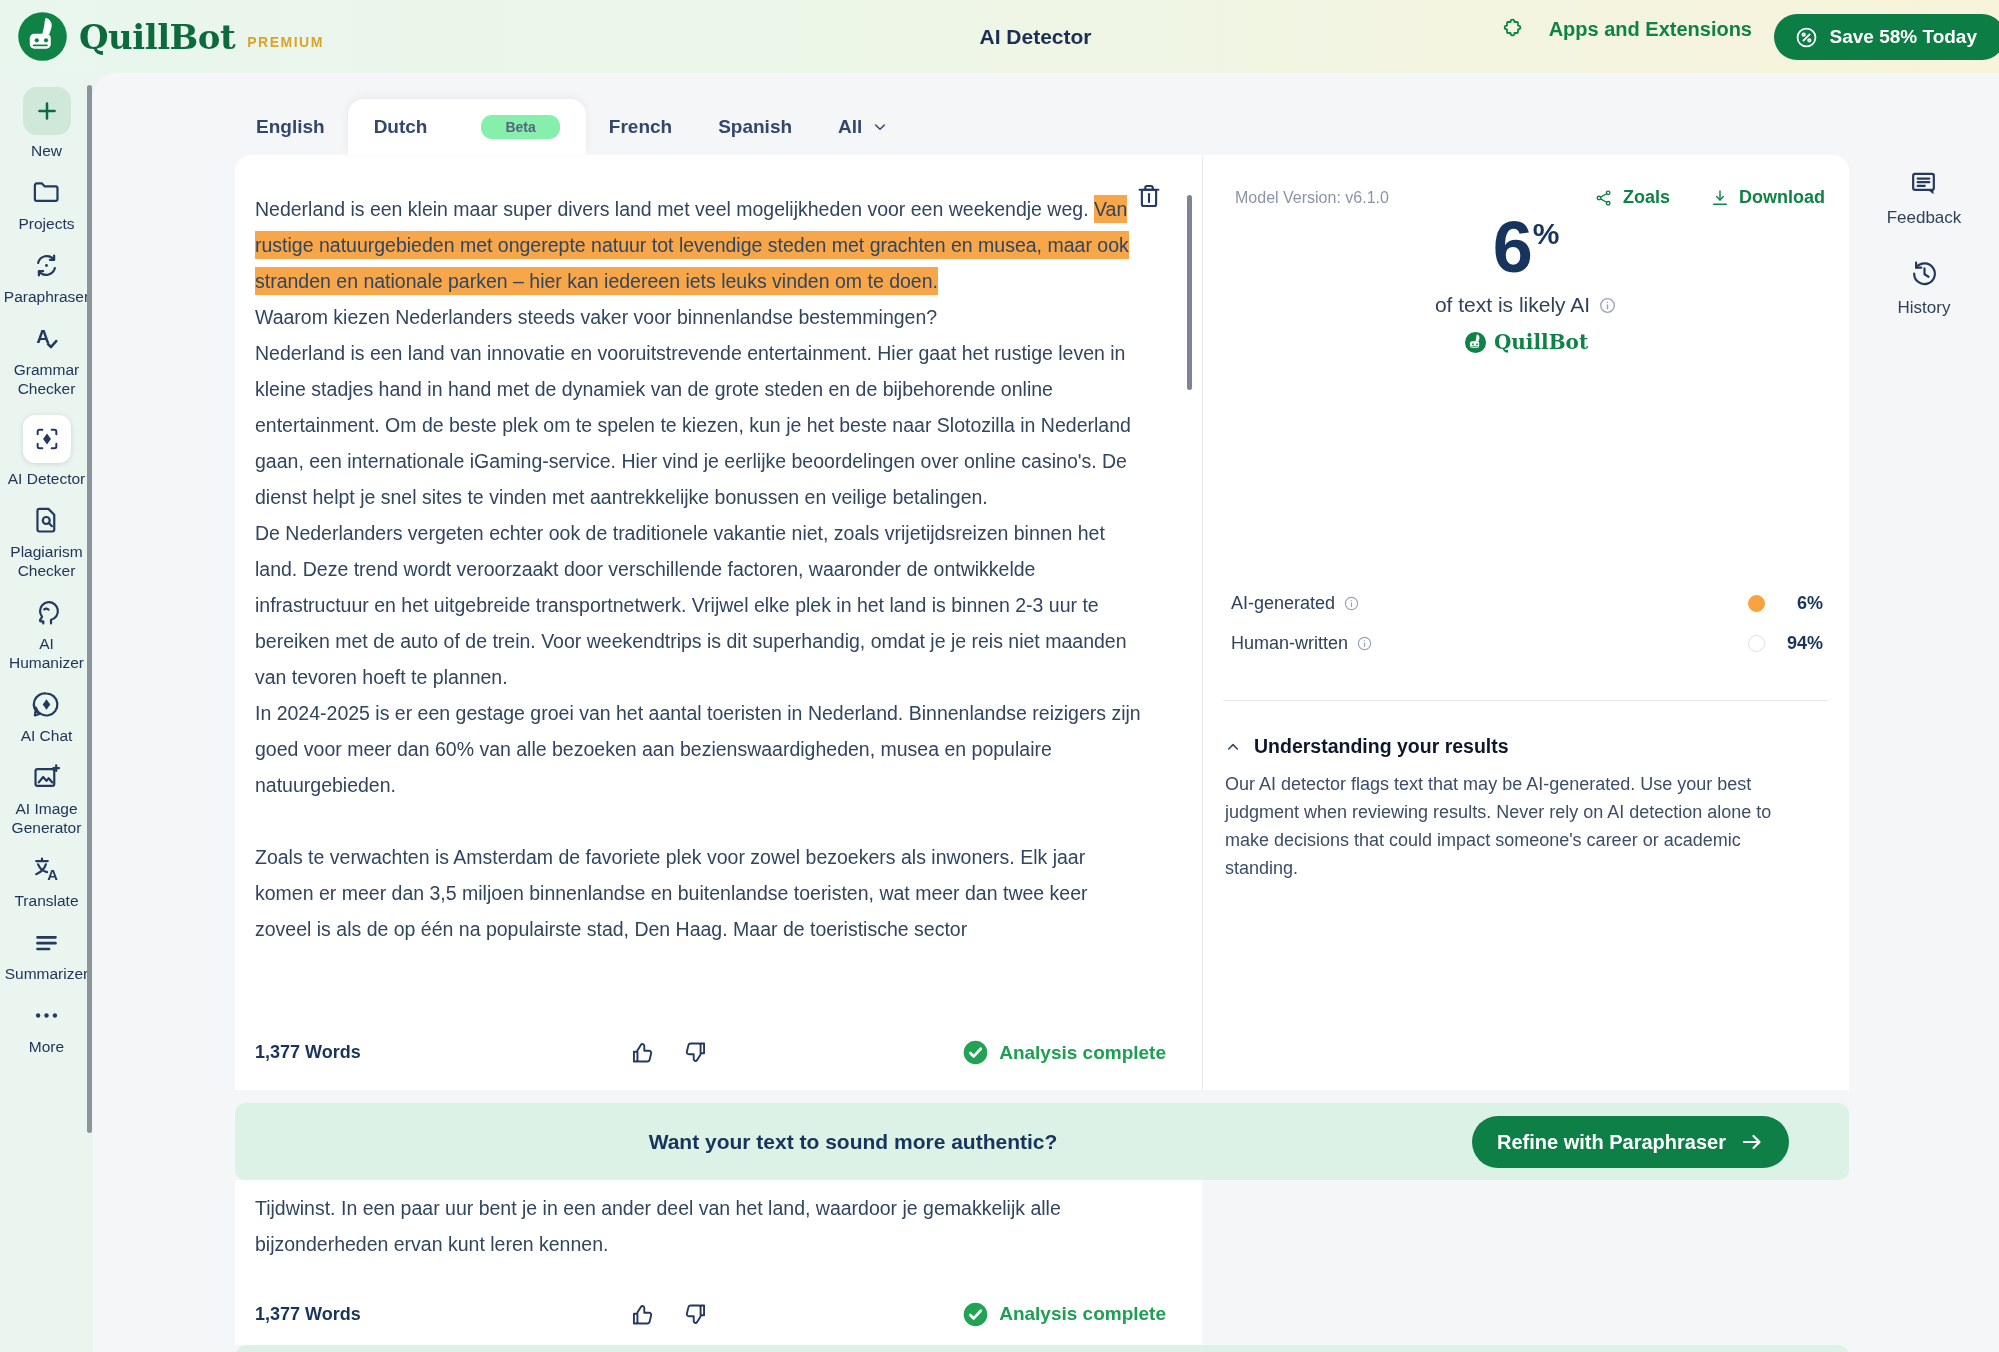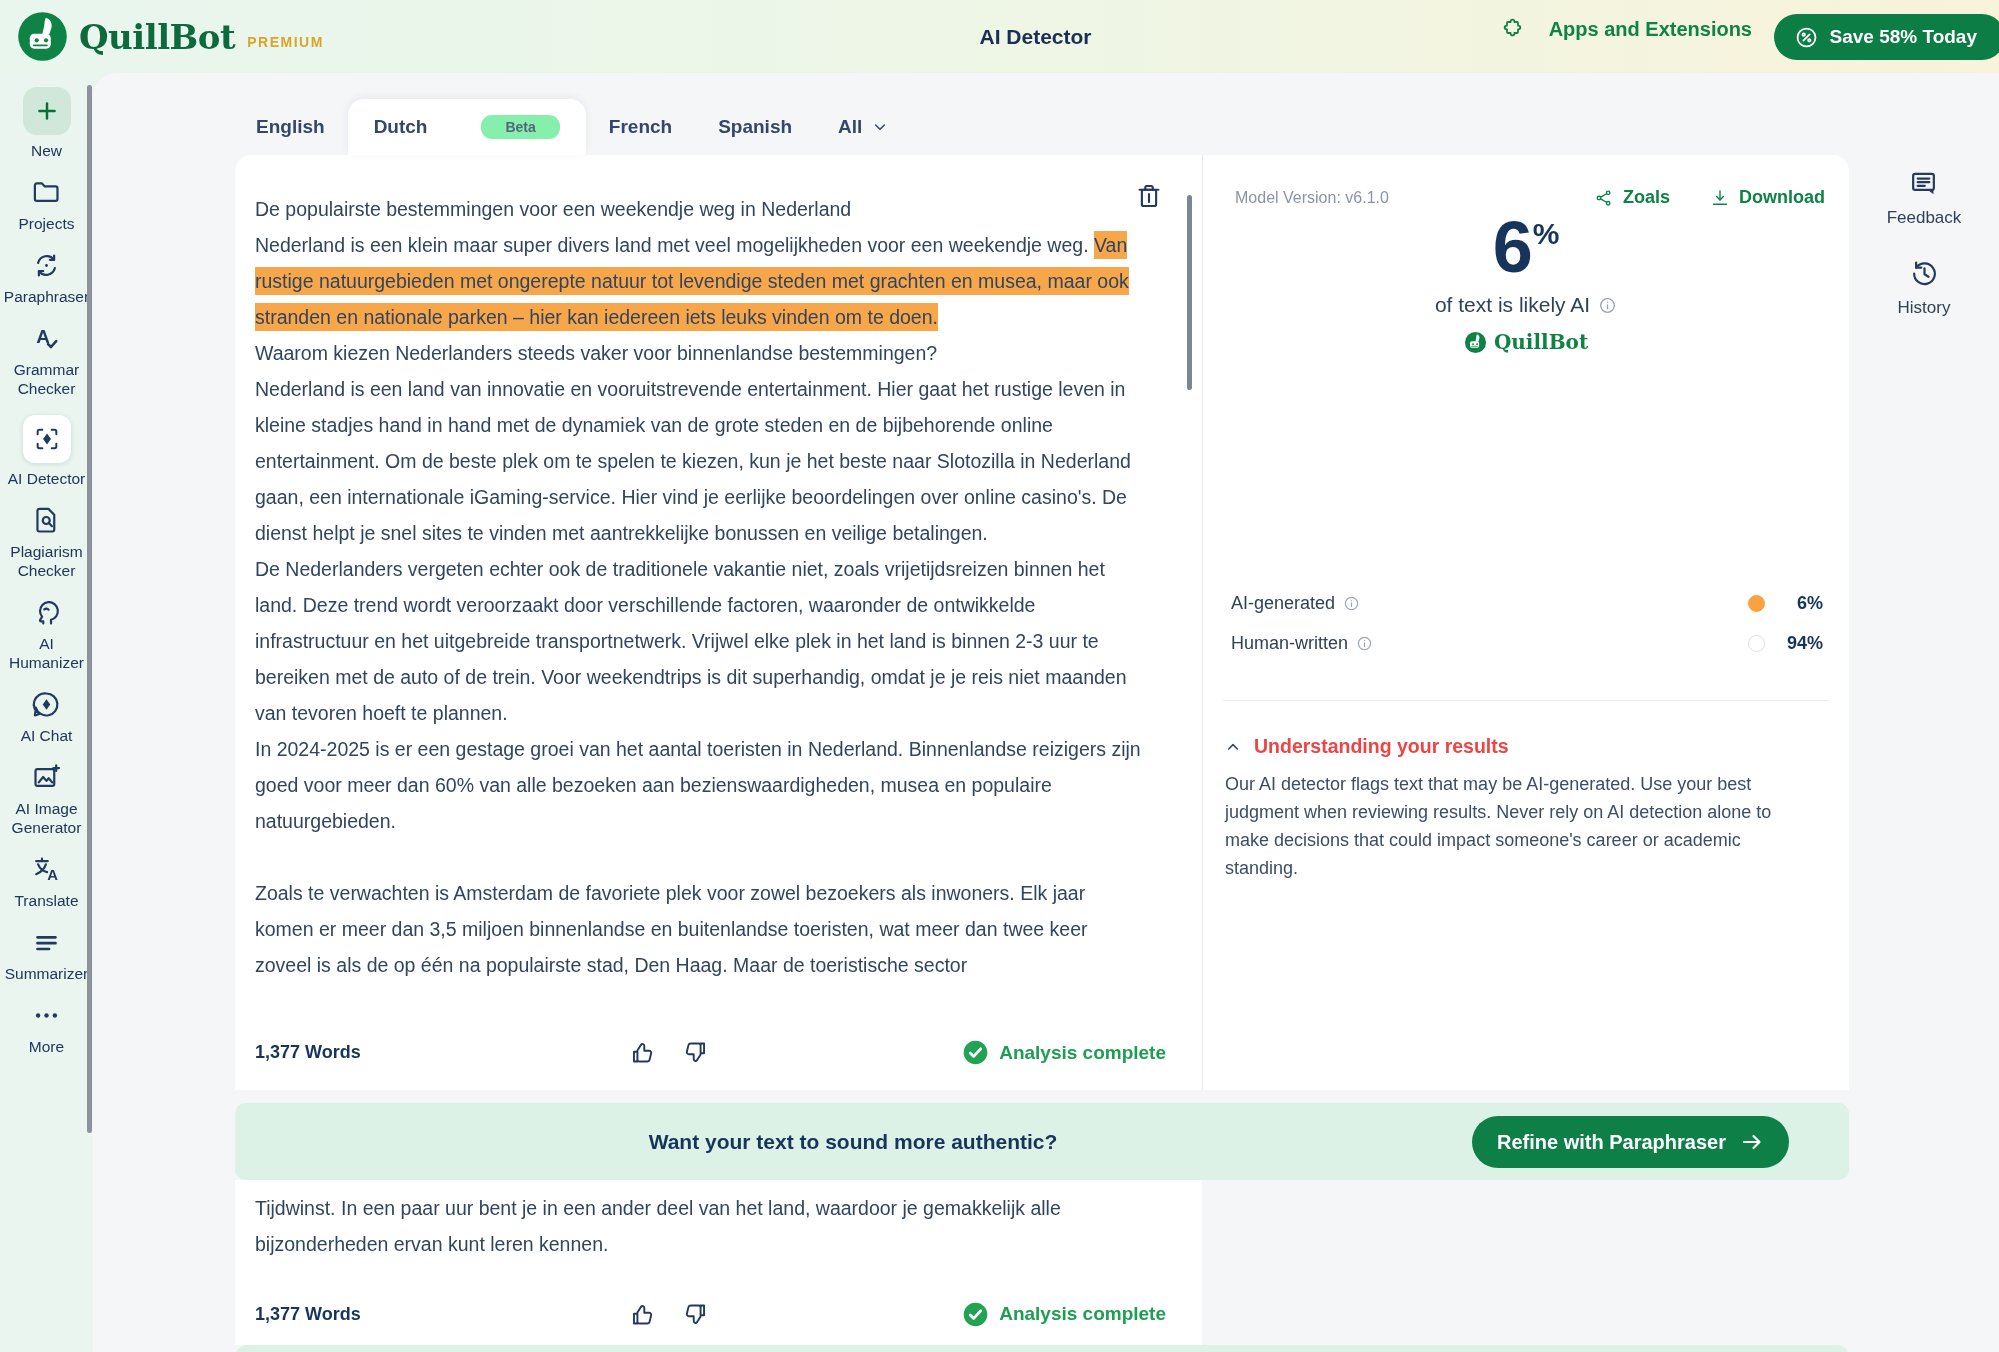--- a/index.html
+++ b/index.html
@@ -92,21 +92,21 @@
 
   .legend { position:absolute; left:28px; right:26px; top:428px; }
   .legend-row { display:flex; align-items:center; height:40px; }
   .legend-label { font-size:18px; color:#2f4259; display:flex; align-items:center; gap:8px; }
   .legend-label .ic { width:17px; height:17px; color:#9aa3b5; cursor:pointer; }
   .legend-dot { margin-left:auto; width:17px; height:17px; border-radius:50%; }
   .legend-value { width:58px; text-align:right; font-size:18px; font-weight:700; color:#17355c; }
 
   .divider-h { position:absolute; left:20px; right:20px; top:545px; height:1px; background:#e7eaf0; }
   .understanding { position:absolute; left:22px; right:40px; top:580px; }
-  .u-title { display:flex; align-items:center; gap:13px; font-size:19.5px; font-weight:700; color:#ef4444; }
+  .u-title { display:flex; align-items:center; gap:13px; font-size:19.5px; font-weight:700; color:#0f172a; }
   .u-title .ic { width:16px; height:16px; color:#33466b; cursor:pointer; }
   .u-body { margin-top:13px; font-size:18px; line-height:1.55; color:#3c4d66; max-width:600px; }
 
   
   .rail { position:absolute; left:1756px; top:95px; width:150px; display:flex; flex-direction:column; align-items:center; }
   .rail-item { display:flex; flex-direction:column; align-items:center; cursor:pointer; margin-bottom:30px; }
   .rail-item .ic { width:31px; height:31px; color:#24395e; }
   .rail-label { margin-top:9px; font-size:17px; color:#2f4259; }
 
   
@@ -317,21 +317,20 @@
               <path d="M5.5 9l6.5 6.5L18.5 9" stroke-width="2.2"></path>
             </svg>
           </span>
         </div>
       </div>
 
     <section class="card">
 
       <div class="editor">
         <div class="editor-text" id="editor-text">
-            <p class="para"><span>De populairste bestemmingen voor een weekendje weg in Nederland</span></p>
             <p class="para"><span>Nederland is een klein maar super divers land met veel mogelijkheden voor een weekendje weg. </span><span class="hl">Van rustige natuurgebieden met ongerepte natuur tot levendige steden met grachten en musea, maar ook stranden en nationale parken – hier kan iedereen iets leuks vinden om te doen.</span></p>
             <p class="para"><span>Waarom kiezen Nederlanders steeds vaker voor binnenlandse bestemmingen?</span></p>
             <p class="para"><span>Nederland is een land van innovatie en vooruitstrevende entertainment. Hier gaat het rustige leven in kleine stadjes hand in hand met de dynamiek van de grote steden en de bijbehorende online entertainment. Om de beste plek om te spelen te kiezen, kun je het beste naar Slotozilla in Nederland gaan, een internationale iGaming-service. Hier vind je eerlijke beoordelingen over online casino's. De dienst helpt je snel sites te vinden met aantrekkelijke bonussen en veilige betalingen.</span></p>
             <p class="para"><span>De Nederlanders vergeten echter ook de traditionele vakantie niet, zoals vrijetijdsreizen binnen het land. Deze trend wordt veroorzaakt door verschillende factoren, waaronder de ontwikkelde infrastructuur en het uitgebreide transportnetwerk. Vrijwel elke plek in het land is binnen 2-3 uur te bereiken met de auto of de trein. Voor weekendtrips is dit superhandig, omdat je je reis niet maanden van tevoren hoeft te plannen.</span></p>
             <p class="para"><span>In 2024-2025 is er een gestage groei van het aantal toeristen in Nederland. Binnenlandse reizigers zijn goed voor meer dan 60% van alle bezoeken aan bezienswaardigheden, musea en populaire natuurgebieden.</span></p>
             <p class="para gap"><span>Zoals te verwachten is Amsterdam de favoriete plek voor zowel bezoekers als inwoners. Elk jaar komen er meer dan 3,5 miljoen binnenlandse en buitenlandse toeristen, wat meer dan twee keer zoveel is als de op één na populairste stad, Den Haag. Maar de toeristische sector</span></p>
           </div>
         <button class="trash-btn" id="ic-trash">
             <svg viewBox="0 0 24 24" fill="none" stroke="currentColor" stroke-width="1.7" stroke-linecap="round" stroke-linejoin="round">
               <path d="M4.5 7h15"></path>

